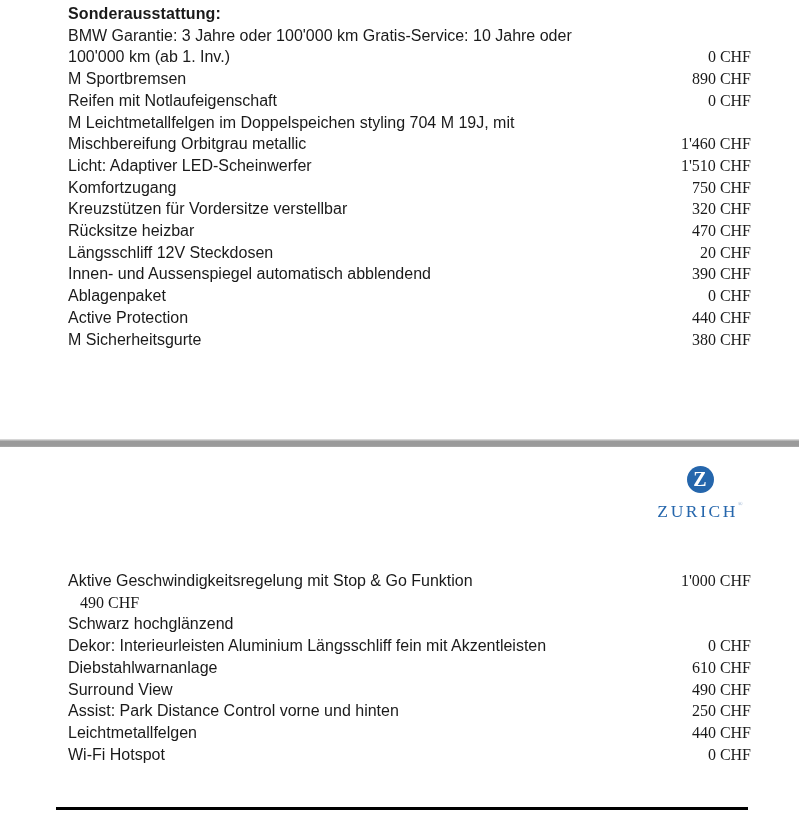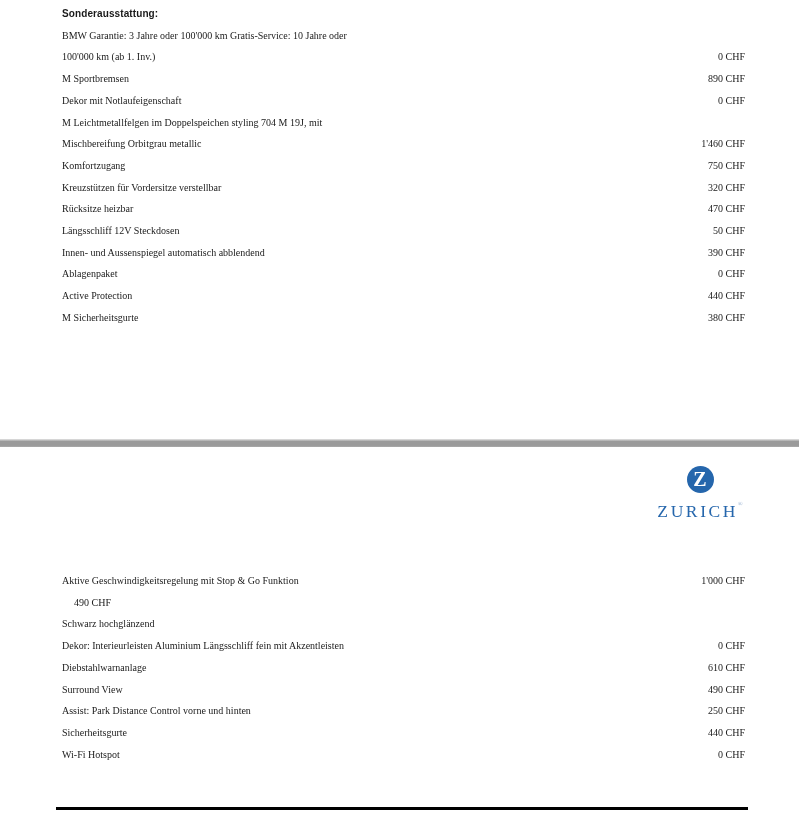--- a/index.html
+++ b/index.html
@@ -11,37 +11,37 @@
     position: relative;
     overflow: hidden;
     font-family: "Liberation Sans", "DejaVu Sans", sans-serif;
     color: var(--text-color, #1a1a1a);
   }
   .page { position: absolute; inset: 0; }
 
   
   .options {
     position: absolute;
-    left: 62px;
+    left: 68px;
     width: 683px;
-    font-size: 10px;
+    font-size: 16px;
     line-height: 21.7px;
   }
   .options-top    { top: 3px; }
   .options-bottom { top: 570px; }
 
   .list-title {
     font-weight: bold;
     letter-spacing: 0.1px;
   }
   .row {
     display: flex;
     align-items: flex-end;
   }
-  .row .label { flex: 1 1 auto; min-width: 0; font-family: Liberation Serif, serif; }
+  .row .label { flex: 1 1 auto; min-width: 0; }
   .row .line  { white-space: nowrap; }
   .row .price {
     flex: 0 0 auto;
     white-space: nowrap;
     text-align: right;
     padding-left: 12px;
     font-family: Liberation Serif, serif;
   }
 
   
@@ -116,54 +116,60 @@
         <div class="price">0 CHF</div>
       </div>
       <div class="row">
         <div class="label">
           <div class="line">M Sportbremsen</div>
         </div>
         <div class="price">890 CHF</div>
       </div>
       <div class="row">
         <div class="label">
-          <div class="line">Dekor mit Notlaufeigenschaft</div>
+          <div class="line">Reifen mit Notlaufeigenschaft</div>
         </div>
         <div class="price">0 CHF</div>
       </div>
       <div class="row">
         <div class="label">
           <div class="line">M Leichtmetallfelgen im Doppelspeichen styling 704 M 19J, mit</div>
           <div class="line">Mischbereifung Orbitgrau metallic</div>
         </div>
         <div class="price">1'460 CHF</div>
       </div>
       <div class="row">
         <div class="label">
+          <div class="line">Licht: Adaptiver LED-Scheinwerfer</div>
+        </div>
+        <div class="price">1'510 CHF</div>
+      </div>
+      <div class="row">
+        <div class="label">
           <div class="line">Komfortzugang</div>
         </div>
         <div class="price">750 CHF</div>
       </div>
       <div class="row">
         <div class="label">
           <div class="line">Kreuzstützen für Vordersitze verstellbar</div>
         </div>
         <div class="price">320 CHF</div>
       </div>
       <div class="row">
         <div class="label">
           <div class="line">Rücksitze heizbar</div>
         </div>
         <div class="price">470 CHF</div>
       </div>
       <div class="row">
         <div class="label">
           <div class="line">Längsschliff 12V Steckdosen</div>
         </div>
-        <div class="price">50 CHF</div>
+        <div class="price">20 CHF</div>
       </div>
       <div class="row">
         <div class="label">
           <div class="line">Innen- und Aussenspiegel automatisch abblendend</div>
         </div>
         <div class="price">390 CHF</div>
       </div>
       <div class="row">
         <div class="label">
           <div class="line">Ablagenpaket</div>
@@ -224,21 +230,21 @@
         <div class="price">490 CHF</div>
       </div>
       <div class="row">
         <div class="label">
           <div class="line">Assist: Park Distance Control vorne und hinten</div>
         </div>
         <div class="price">250 CHF</div>
       </div>
       <div class="row">
         <div class="label">
-          <div class="line">Sicherheitsgurte</div>
+          <div class="line">Leichtmetallfelgen</div>
         </div>
         <div class="price">440 CHF</div>
       </div>
       <div class="row">
         <div class="label">
           <div class="line">Wi-Fi Hotspot</div>
         </div>
         <div class="price">0 CHF</div>
       </div>
     </div>

